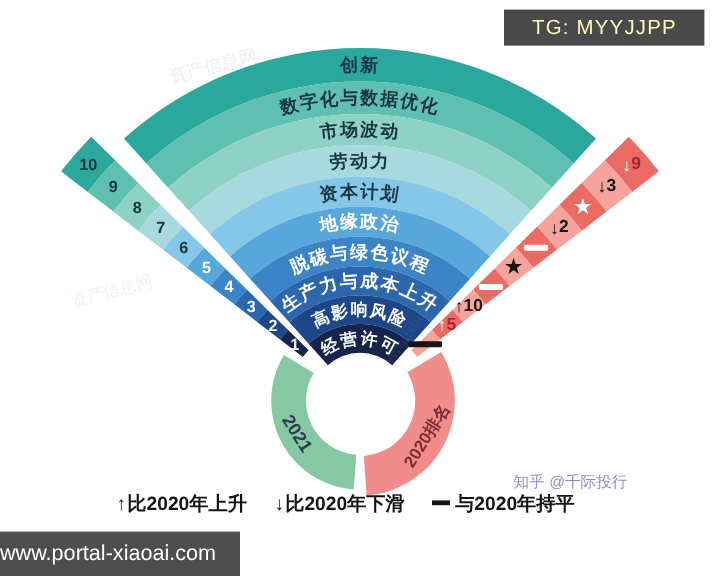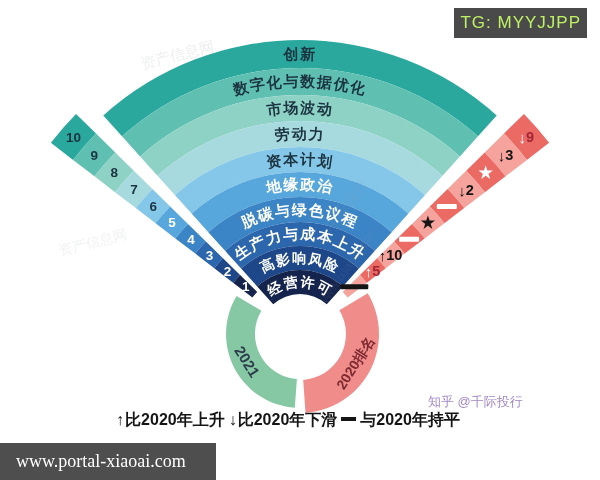--- a/index.html
+++ b/index.html
@@ -1,24 +1,24 @@
 <!DOCTYPE html>
 <html><head>
 <meta charset="utf-8">
 <style>
   html,body{margin:0;padding:0;background:#fff;}
   .stage{position:relative;width:600px;height:480px;overflow:hidden;background:#ffffff;
          font-family:"Liberation Sans", sans-serif;}
   svg{position:absolute;left:0;top:0;}
-  .badge{position:absolute;top:8px;right:13px;background:#4a4a4a;color:#bef264;
-         font-size:17px;padding:5px 6px;letter-spacing:1px;}
+  .badge{position:absolute;top:8px;right:13px;background:#4a4a4a;color:#fef9c3;
+         font-size:17px;padding:5px 23px;letter-spacing:1px;}
   .footer{position:absolute;left:0;bottom:0;width:200px;height:37px;background:#4e4e4e;
-          color:#fff;font-size:18px;display:flex;align-items:center;padding-left:16px;font-family:Liberation Serif, serif;}
+          color:#fff;font-size:18px;display:flex;align-items:center;padding-left:0;}
   .legend{position:absolute;left:0;right:0;top:410px;display:flex;justify-content:center;
-          gap:4px;font-size:16px;font-weight:bold;color:#151515;white-space:nowrap;
+          gap:23px;font-size:16px;font-weight:bold;color:#151515;white-space:nowrap;
           padding-right:24px;}
   .legend .gl{font-weight:bold;margin-right:1px;}
   .dash-ic{display:inline-block;width:15px;height:4px;background:#151515;
            vertical-align:4px;margin-right:4px;}
   .wm{position:absolute;color:#8f979c;pointer-events:none;}
   .wm-top{left:140px;top:46px;transform:rotate(-14deg);opacity:.16;font-size:15px;}
   .wm-mid{left:318px;top:196px;transform:rotate(-55deg);opacity:.14;font-size:15px;}
   .wm-left{left:58px;top:234px;transform:rotate(-14deg);opacity:.13;font-size:14px;}
   .wm-url{left:300px;top:258px;transform:rotate(-55deg);opacity:.11;font-size:13px;}
   .wm-zhihu{left:428px;top:393px;opacity:.55;font-size:13px;color:#4c1d95;}

